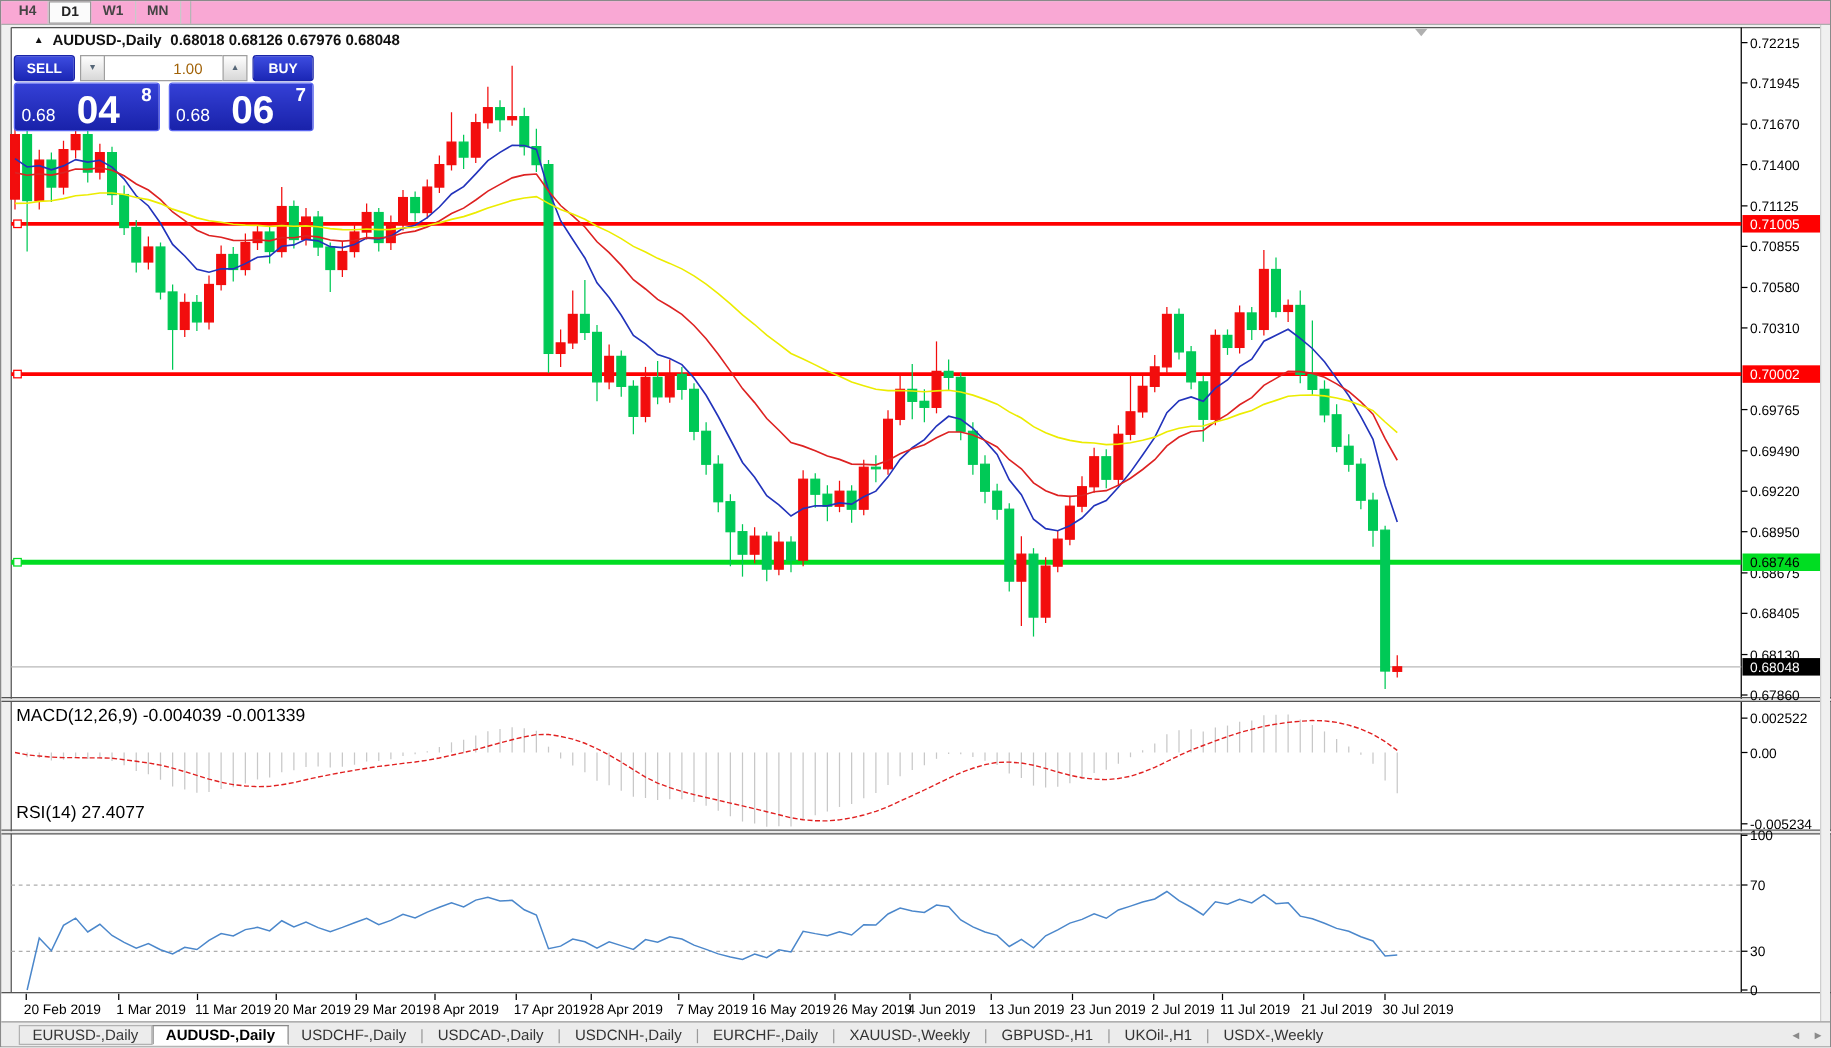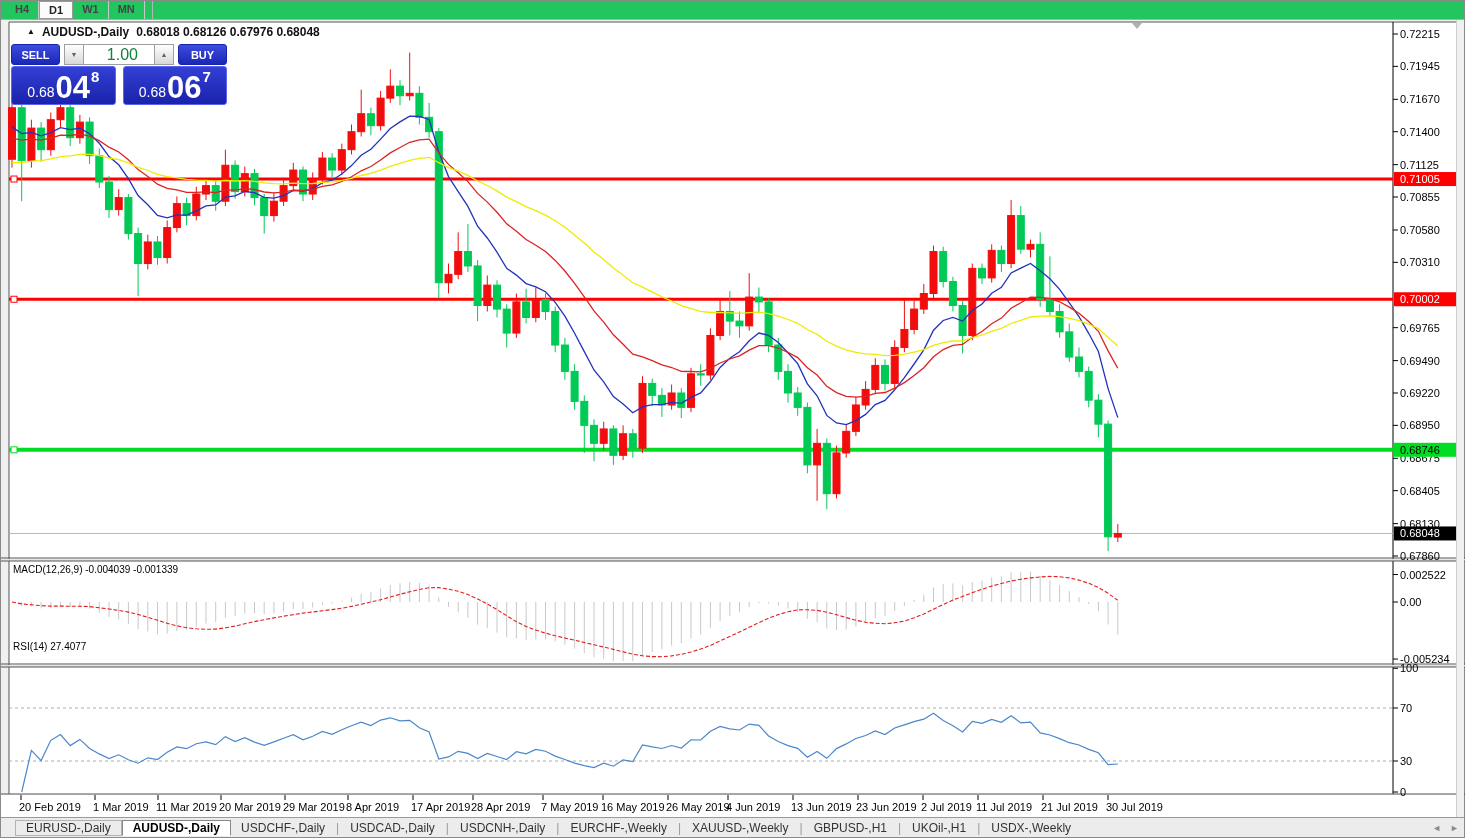--- a/index.html
+++ b/index.html
@@ -1,42 +1,42 @@
 <!DOCTYPE html>
 <html><head>
 <meta charset="utf-8">
 <style>
   *{box-sizing:border-box;margin:0;padding:0}
   html,body{width:1465px;height:838px;overflow:hidden}
   body{background:#f0f0f0;font-family:"Liberation Sans",sans-serif;position:relative}
   .window{position:absolute;inset:0;border:1px solid #8a8a8a}
   
-  .toolbar{position:absolute;top:0;left:0;right:0;height:19px;background:#22c55e;border-bottom:1px solid #adadad;display:flex;align-items:stretch;padding-left:5px;z-index:5}
+  .toolbar{position:absolute;top:0;left:0;right:0;height:19px;background:#f9a8d4;border-bottom:1px solid #adadad;display:flex;align-items:stretch;padding-left:5px;z-index:5}
   .tf-btn{font-size:11px;font-weight:bold;color:#444;padding:2px 9px 0 9px;border-right:1px solid #c9c9c9;cursor:default}
   .tf-btn.active{background:#fbfbfb;border:1px solid #9a9a9a;color:#222}
   .tb-gap{width:6px;border-right:1px solid #b5b5b5;margin-left:2px}
   
   #chart-svg{position:absolute;left:0;top:0;z-index:1}
   
   .chart-title{position:absolute;left:26px;top:24px;display:flex;align-items:center;gap:7px;font-size:12px;font-weight:bold;color:#111;z-index:4}
   .chart-title .tri{font-size:8px;position:relative;top:-1px}
   
-  .trade{position:absolute;left:10px;top:43px;width:216px;z-index:4}
+  .trade{position:absolute;left:10px;top:43px;width:240px;z-index:4}
   .trade-row1{display:flex;height:21px}
   .btn-sell,.btn-buy{width:49px;background:linear-gradient(#3d4ce0,#1b27b6);color:#fff;font-weight:bold;font-size:11px;display:flex;align-items:center;justify-content:center;border:1px solid #1a24a8;border-radius:3px}
   .spinner{flex:1;display:flex;margin:0 4px}
   .spin-btn{width:20px;background:linear-gradient(#fefefe,#d8d8d8);border:1px solid #9f9f9f;font-size:7px;color:#567;display:flex;align-items:center;justify-content:center}
-  .lot{flex:1;background:#fff;border-top:1px solid #9f9f9f;border-bottom:1px solid #9f9f9f;font-size:16px;color:#15803d;display:flex;align-items:center;justify-content:flex-end;padding-right:16px}
+  .lot{flex:1;background:#fff;border-top:1px solid #9f9f9f;border-bottom:1px solid #9f9f9f;font-size:12px;color:#a16207;display:flex;align-items:center;justify-content:flex-end;padding-right:16px}
   .trade-row2{display:flex;gap:7px;margin-top:1px;height:39px}
   .price-box{flex:1;background:linear-gradient(#3440d6,#1922aa);border:1px solid #5a66f0;border-radius:3px;color:#fff;display:flex;align-items:flex-end;justify-content:center;padding-bottom:1px}
   .pp{font-size:14px;font-weight:normal;line-height:1;margin-bottom:4px}
-  .pb{font-size:31px;font-weight:bold;line-height:.92;margin:0 1px}
+  .pb{font-size:31px;font-weight:bold;line-height:.92;margin:0 17px}
   .ps{font-size:15px;font-weight:bold;align-self:flex-start;margin-top:1px}
   
-  .ind-label{position:absolute;left:12px;font-size:10px;color:#000;z-index:4}
+  .ind-label{position:absolute;left:12px;font-size:14px;color:#000;z-index:4}
   
   .vstrip{position:absolute;right:0;top:19px;bottom:20px;width:8px;background:#f0f0f0;border-left:1px solid #cfcfcf;z-index:3}
   
   .tabbar{position:absolute;left:0;right:0;bottom:0;height:20px;background:#ececec;border-top:1px solid #999;display:flex;align-items:center;padding-left:14px;font-size:12px;color:#333;z-index:5}
   .tab{display:flex;align-items:center;padding:0 10px;white-space:nowrap}
   .tab.boxed{border:1px solid #b2b2b2;background:#ececec}
   .tab.active{background:#fff;border:1px solid #888;border-bottom:1px solid #fff;font-weight:bold;color:#000}
   .tab-sep{display:flex;align-items:center;color:#9a9a9a;padding:0 1px}
   .tab-nav{position:absolute;right:5px;top:0;bottom:0;display:flex;align-items:center;gap:9px;color:#8a8a8a;font-size:9px}
 </style>
@@ -555,21 +555,21 @@
 
   <div class="tabbar">
     <div class="tab boxed">EURUSD-,Daily</div>
       <div class="tab active">AUDUSD-,Daily</div>
       <div class="tab">USDCHF-,Daily</div>
       <div class="tab-sep">|</div>
       <div class="tab">USDCAD-,Daily</div>
       <div class="tab-sep">|</div>
       <div class="tab">USDCNH-,Daily</div>
       <div class="tab-sep">|</div>
-      <div class="tab">EURCHF-,Weekly</div>
+      <div class="tab">EURCHF-,Daily</div>
       <div class="tab-sep">|</div>
       <div class="tab">XAUUSD-,Weekly</div>
       <div class="tab-sep">|</div>
       <div class="tab">GBPUSD-,H1</div>
       <div class="tab-sep">|</div>
       <div class="tab">UKOil-,H1</div>
       <div class="tab-sep">|</div>
       <div class="tab">USDX-,Weekly</div>
       <div class="tab-nav">
       <span>◄</span>

